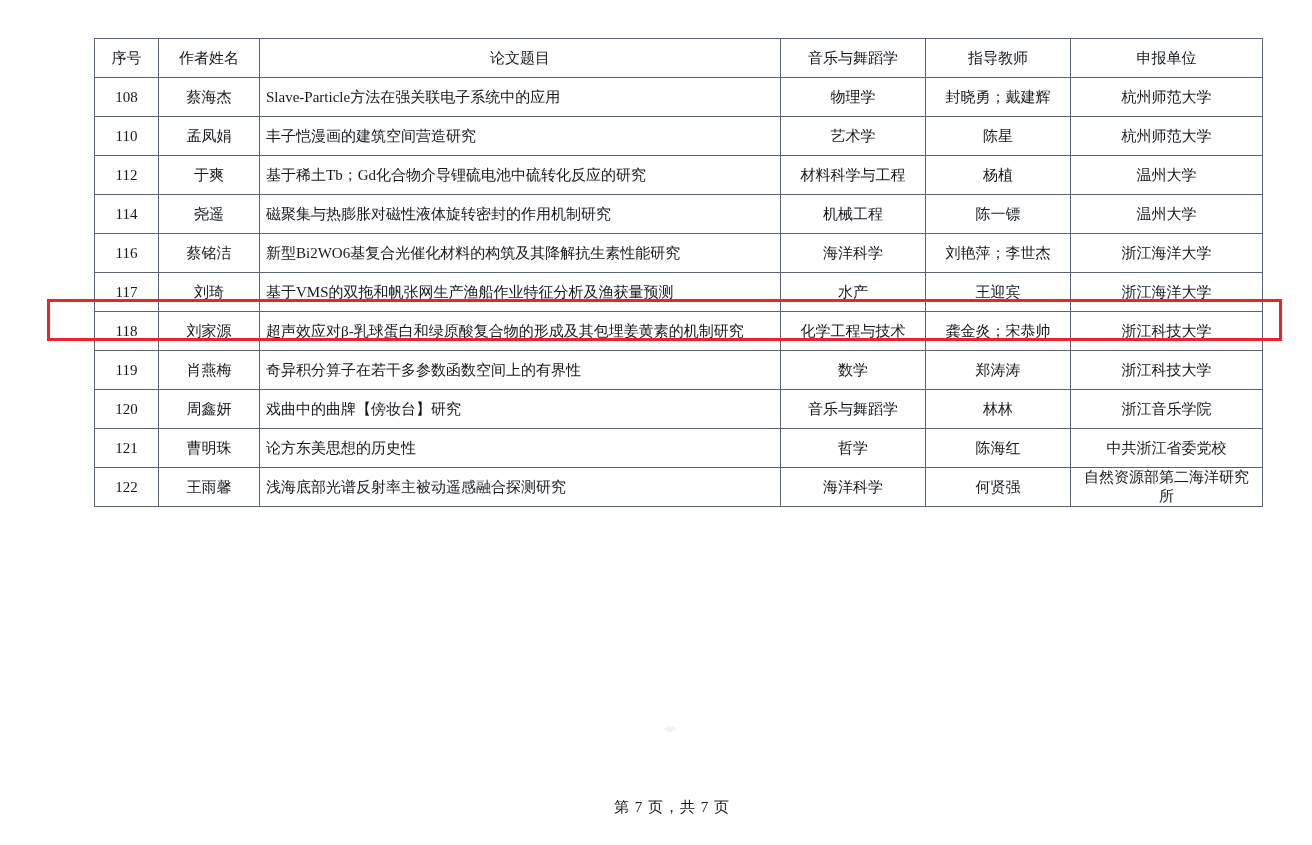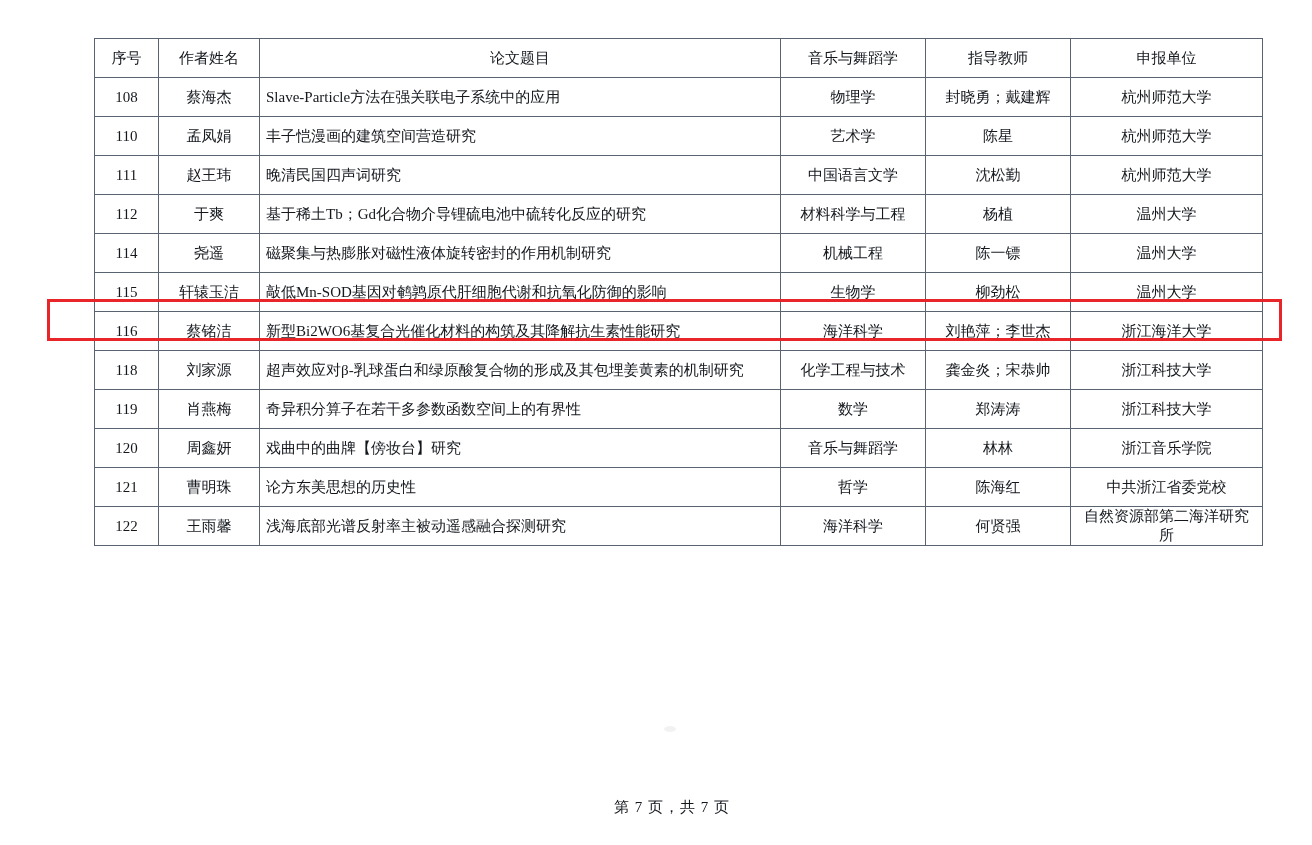--- a/index.html
+++ b/index.html
@@ -125,60 +125,52 @@
         </tr>
         <tr>
           <td class="idx">110</td>
           <td class="author">孟凤娟</td>
           <td class="title">丰子恺漫画的建筑空间营造研究</td>
           <td class="disc">艺术学</td>
           <td class="teacher">陈星</td>
           <td class="unit">杭州师范大学</td>
         </tr>
         <tr>
-          <td class="idx">111</td>
-          <td class="author">赵王玮</td>
-          <td class="title">晚清民国四声词研究</td>
-          <td class="disc">中国语言文学</td>
-          <td class="teacher">沈松勤</td>
-          <td class="unit">杭州师范大学</td>
-        </tr>
-        <tr>
           <td class="idx">112</td>
           <td class="author">于爽</td>
           <td class="title">基于稀土Tb；Gd化合物介导锂硫电池中硫转化反应的研究</td>
           <td class="disc">材料科学与工程</td>
           <td class="teacher">杨植</td>
           <td class="unit">温州大学</td>
         </tr>
         <tr>
           <td class="idx">114</td>
           <td class="author">尧遥</td>
           <td class="title">磁聚集与热膨胀对磁性液体旋转密封的作用机制研究</td>
           <td class="disc">机械工程</td>
           <td class="teacher">陈一镖</td>
           <td class="unit">温州大学</td>
         </tr>
         <tr>
-          <td class="idx">115</td>
-          <td class="author">轩辕玉洁</td>
-          <td class="title">敲低Mn-SOD基因对鹌鹑原代肝细胞代谢和抗氧化防御的影响</td>
-          <td class="disc">生物学</td>
-          <td class="teacher">柳劲松</td>
-          <td class="unit">温州大学</td>
-        </tr>
-        <tr>
           <td class="idx">116</td>
           <td class="author">蔡铭洁</td>
           <td class="title">新型Bi2WO6基复合光催化材料的构筑及其降解抗生素性能研究</td>
           <td class="disc">海洋科学</td>
           <td class="teacher">刘艳萍；李世杰</td>
           <td class="unit">浙江海洋大学</td>
         </tr>
         <tr>
+          <td class="idx">117</td>
+          <td class="author">刘琦</td>
+          <td class="title">基于VMS的双拖和帆张网生产渔船作业特征分析及渔获量预测</td>
+          <td class="disc">水产</td>
+          <td class="teacher">王迎宾</td>
+          <td class="unit">浙江海洋大学</td>
+        </tr>
+        <tr>
           <td class="idx">118</td>
           <td class="author">刘家源</td>
           <td class="title">超声效应对β-乳球蛋白和绿原酸复合物的形成及其包埋姜黄素的机制研究</td>
           <td class="disc">化学工程与技术</td>
           <td class="teacher">龚金炎；宋恭帅</td>
           <td class="unit">浙江科技大学</td>
         </tr>
         <tr>
           <td class="idx">119</td>
           <td class="author">肖燕梅</td>

